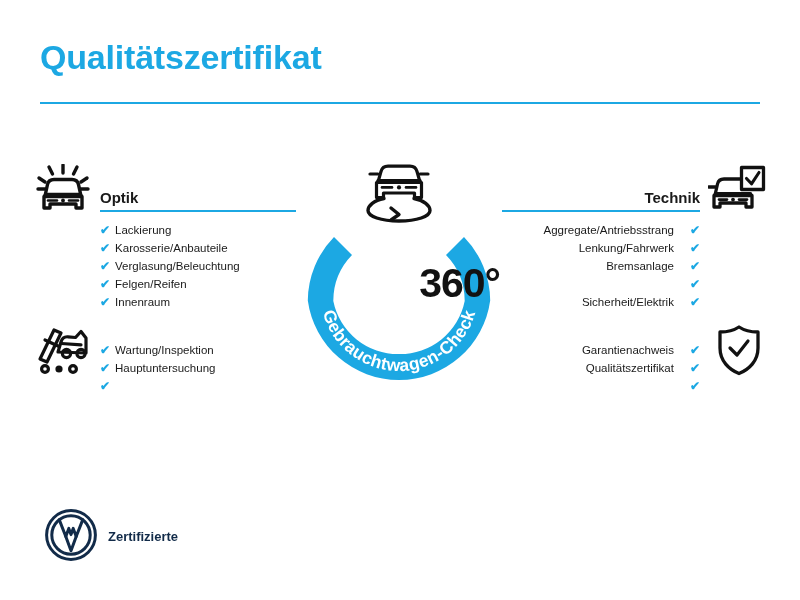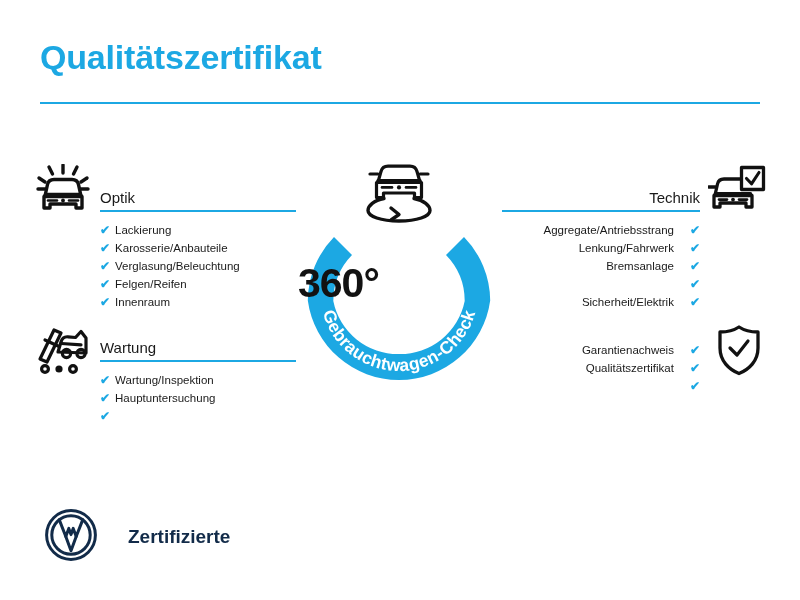--- a/index.html
+++ b/index.html
@@ -45,21 +45,21 @@
     position: absolute;
   }
   .section-head {
     position: relative;
     height: 30px;
   }
   .section-title {
     position: absolute;
     bottom: 6px;
     font-size: 15px;
-    font-weight: normal;
+    font-weight: bold;
     color: #1A1A1A;
     white-space: nowrap;
   }
   .section-rule {
     position: absolute;
     left: 0;
     right: 0;
     bottom: 0;
     height: 2px;
     background: #1CA8E3;
@@ -118,43 +118,43 @@
   #badge .ring-svg {
     position: absolute;
     left: 0;
     top: 0;
   }
   #badge .badge-360 {
     position: absolute;
     left: 0;
     top: 64px;
     width: 202px;
-    text-align: left;
+    text-align: right;
     font-size: 41px;
     font-weight: bold;
     color: #121212;
     letter-spacing: -1px;
   }
   #badge .car360-icon {
     position: absolute;
     left: 50px;
     top: -38px;
   }
 
   
   #vw-footer {
     position: absolute;
     left: 44px;
     top: 508px;
     display: flex;
     align-items: center;
   }
   #vw-footer .vw-text {
-    margin-left: 30px;
-    font-size: 19px;
+    margin-left: 10px;
+    font-size: 13px;
     font-weight: bold;
     color: #122B49;
     line-height: 18px;
     white-space: nowrap;
   }
 </style>
 </head>
 <body>
 
 <div id="page">
@@ -289,24 +289,20 @@
           <span>Felgen/Reifen</span>
         </li>
         <li>
           <span class="chk">✔</span>
           <span>Innenraum</span>
         </li>
       </ul>
   </div>
 
   <div class="section left" id="sec-wartung">
-    <div class="section-head">
-      <div class="section-title">Wartung</div>
-      <div class="section-rule"></div>
-    </div>
     <ul class="items" id="list-wartung">
         <li>
           <span class="chk">✔</span>
           <span>Wartung/Inspektion</span>
         </li>
         <li>
           <span class="chk">✔</span>
           <span>Hauptuntersuchung</span>
         </li>
         <li>

